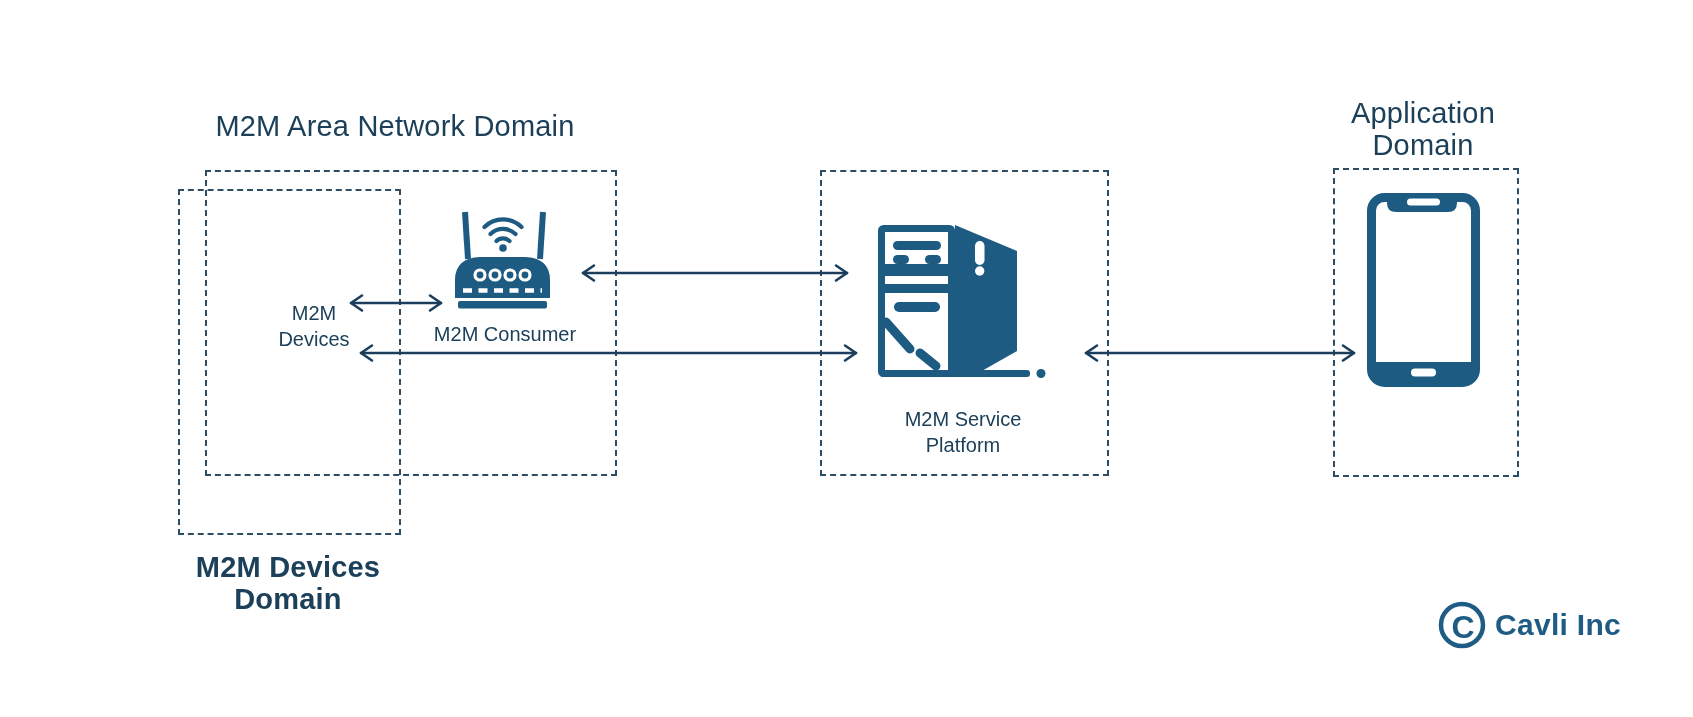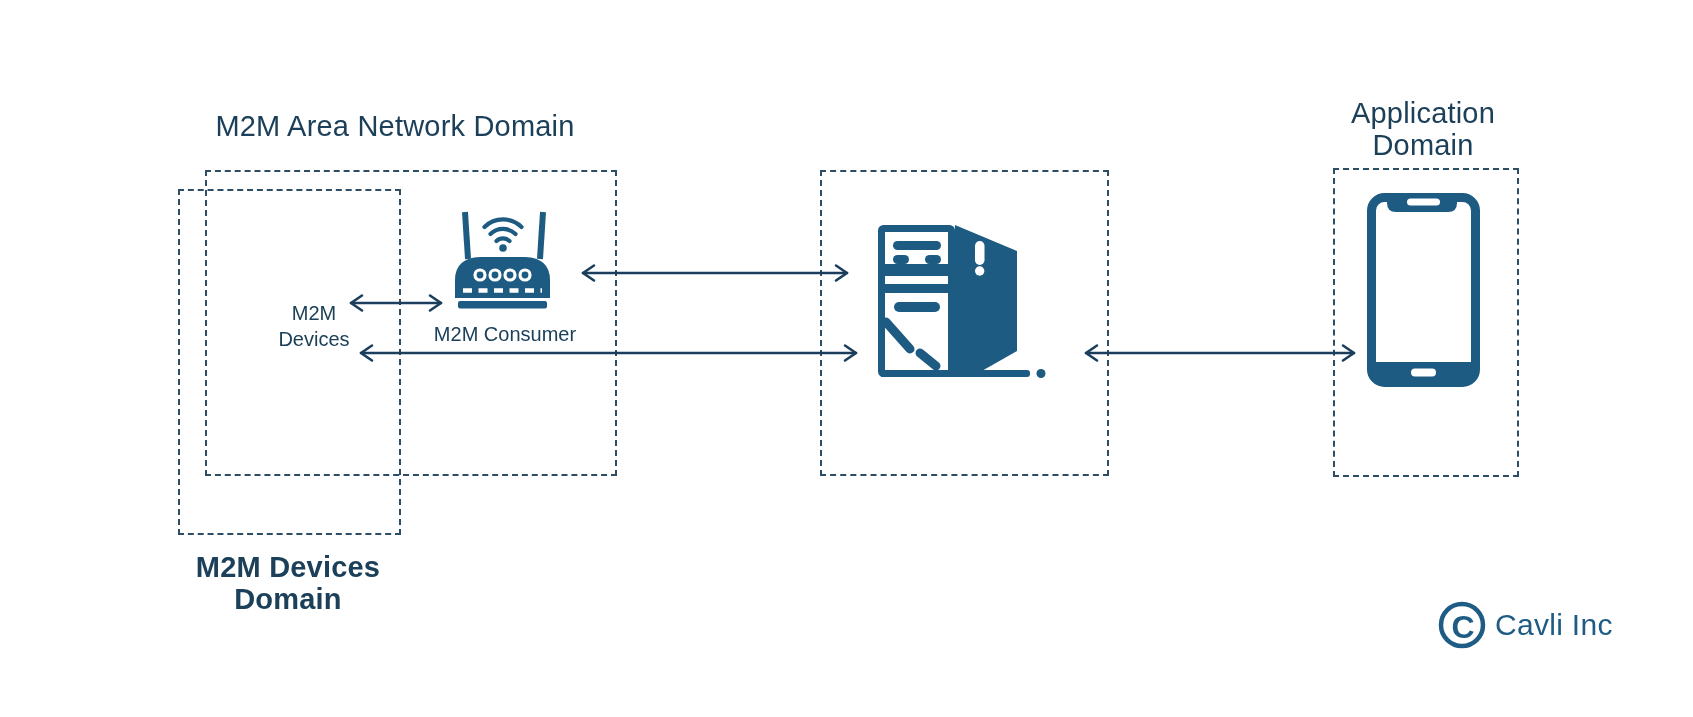--- a/index.html
+++ b/index.html
@@ -42,41 +42,42 @@
     stroke-linejoin:round;
   }
   .logo{
     position:absolute;
     display:flex;
     align-items:center;
   }
   .logo-text{
     color:#1e5c85;
     font-size:30px;
-    font-weight:400;
+    font-weight:700;
     margin-left:8px;
     letter-spacing:.3px;
   }
 </style>
 </head>
 <body>
 
 <div class="canvas">
 
   <div class="domain-box" style="left:178px;top:189px;width:219px;height:342px;"></div>
   <div class="domain-box" style="left:205px;top:170px;width:408px;height:302px;"></div>
   <div class="domain-box" style="left:820px;top:170px;width:285px;height:302px;"></div>
   <div class="domain-box" style="left:1333px;top:168px;width:182px;height:305px;"></div>
 
   <div class="domain-title" style="left:145px;top:110px;width:500px;">M2M Area Network Domain</div>
   <div class="domain-title" style="left:1303px;top:97px;width:240px;">Application Domain</div>
   <div class="domain-title" style="left:178px;top:551px;width:220px;font-weight:bold;">M2M Devices Domain</div>
 
   <div class="node-label" style="left:258px;top:300px;width:80px;margin-left:16px;">M2M Devices</div>
   <div class="node-label" style="left:405px;top:321px;width:200px;">M2M Consumer</div>
+  <div class="node-label" style="left:898px;top:406px;width:130px;">M2M Service Platform</div>
 
   <svg class="icon-svg" style="left:448px;top:205px;" width="115" height="108" viewBox="0 0 115 108">
     <g fill="#1d5b82" stroke="none">
       <line x1="17" y1="7" x2="20" y2="54" stroke="#1d5b82" stroke-width="6"></line>
       <line x1="95" y1="7" x2="92" y2="54" stroke="#1d5b82" stroke-width="6"></line>
       <path d="M7 93 V75 Q7 53 32 52 H77 Q102 53 102 75 V93 Z"></path>
       <rect x="10" y="96" width="89" height="7.5" rx="2"></rect>
       <circle cx="55" cy="43" r="3.8"></circle>
     </g>
     <g fill="none" stroke="#1d5b82" stroke-width="4.2" stroke-linecap="round">

